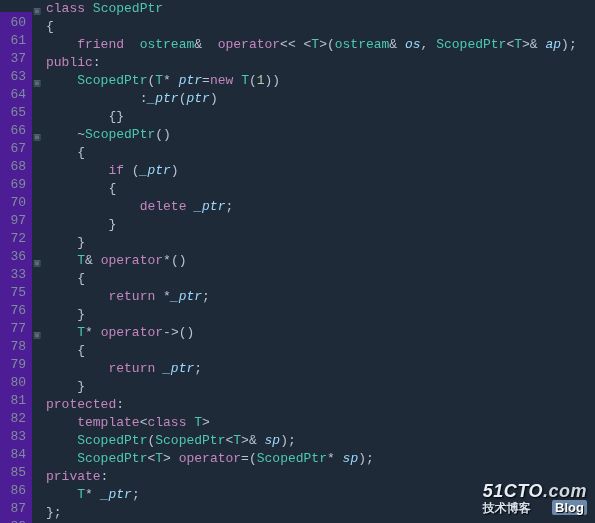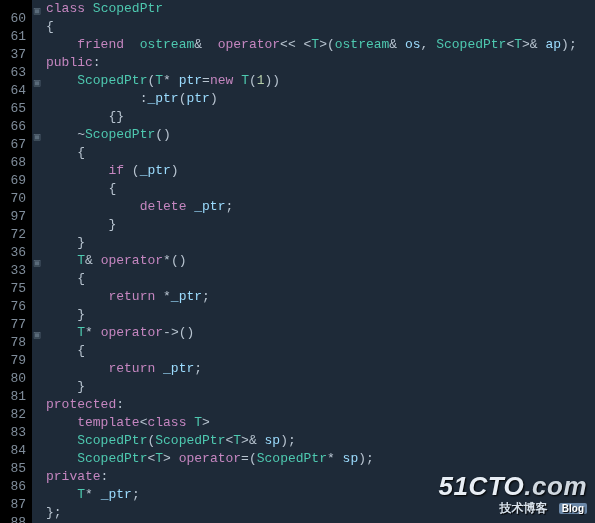--- a/index.html
+++ b/index.html
@@ -11,27 +11,28 @@
     overflow: hidden;
     width: 595px;
     height: 523px;
   }
   .editor {
     display: flex;
     height: 100%;
     position: relative;
   }
   .gutter {
-    background: #000000;
+    background: #4c1d95;
     color: #7f8c9a;
     text-align: right;
-    padding: 10px 6px 2px 4px;
+    padding: 2px 6px 2px 4px;
     user-select: none;
     flex-shrink: 0;
     width: 22px;
+    margin-top: 12px;
   }
   .fold {
     width: 10px;
     color: #5a6b7a;
     text-align: center;
     padding: 2px 0;
     user-select: none;
     flex-shrink: 0;
   }
   .codearea {
@@ -40,58 +41,58 @@
     white-space: pre;
     flex: 1;
   }
   .line { height: 18px; line-height: 18px; }
   .gline { height: 18px; line-height: 18px; }
   .fline { height: 18px; line-height: 18px; font-size: 11px; }
 
   
   .kw   { color: #c586c0; }      
   .type { color: #4ec9b0; }      
-  .var  { color: #9cdcfe; }      
+  .var  { color: #9cdcfe; font-style: italic; }      
   .punc { color: #b8c4d0; }      
   .op   { color: #b8c4d0; }
   .num  { color: #b5cea8; }
   .brace{ color: #b8c4d0; }
 
   .watermark {
     position: absolute;
     right: 8px;
     bottom: 6px;
     text-align: right;
     font-family: Arial, sans-serif;
     pointer-events: none;
   }
   .watermark .wm-main {
-    font-size: 26px;
+    font-size: 18px;
     font-weight: 900;
     font-style: italic;
     color: #e8eef5;
     text-shadow: 1px 1px 2px #000;
     letter-spacing: 0.5px;
   }
   .watermark .wm-main .dot { color: #d0d8e0; }
   .watermark .wm-sub {
     font-size: 12px;
     color: #d8e2ec;
     font-weight: bold;
     text-shadow: 1px 1px 1px #000;
     margin-top: -2px;
   }
   .watermark .wm-badge {
     display: inline-block;
     background: #6b88a8;
     color: #fff;
-    font-size: 10px;
+    font-size: 13px;
     padding: 0 3px;
     border-radius: 2px;
-    margin-left: 8px;
+    margin-left: 18px;
   }
 </style>
 </head>
 <body>
 
 <div class="editor">
   <div class="gutter" id="gutter">
       <div class="gline">60</div>
       <div class="gline">61</div>
       <div class="gline">37</div>

